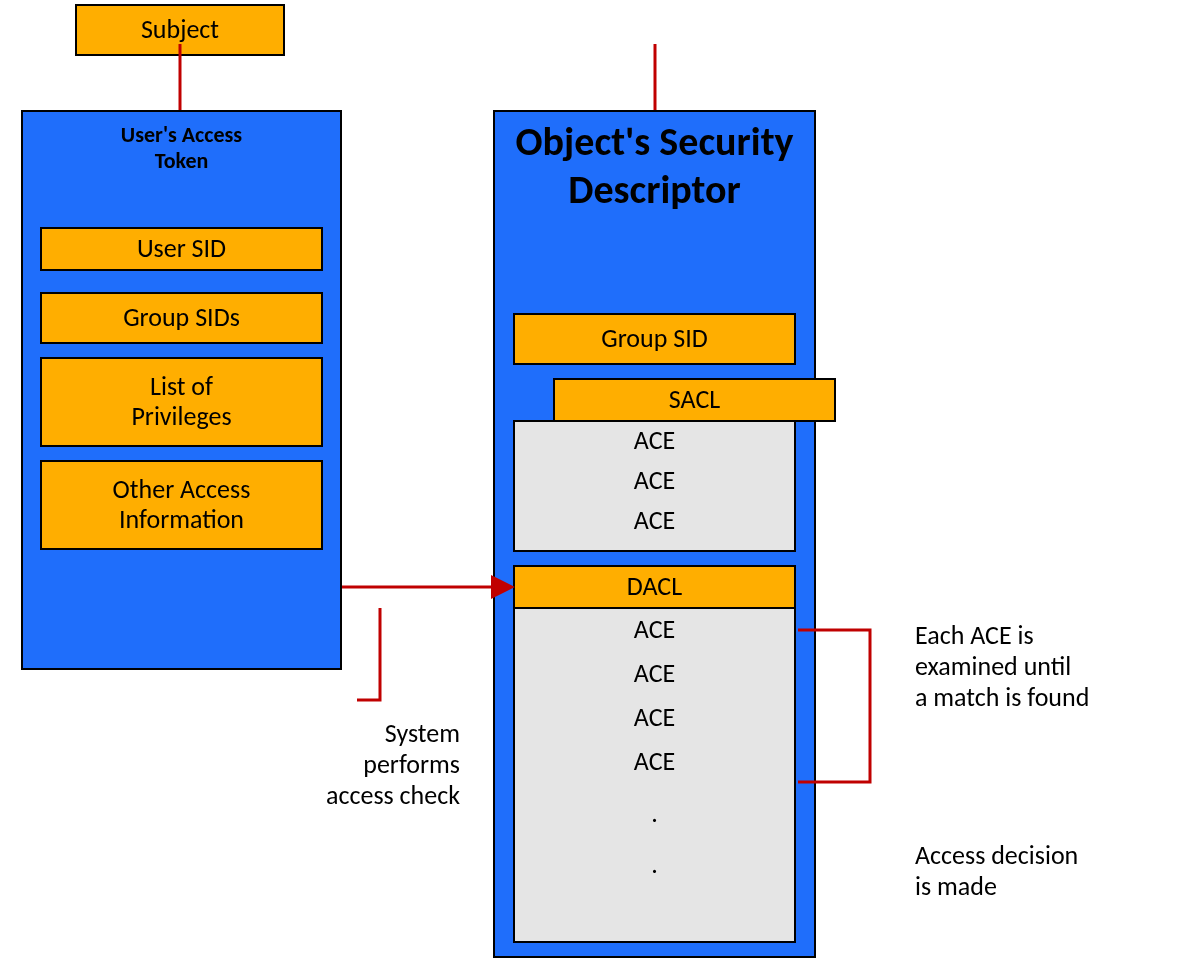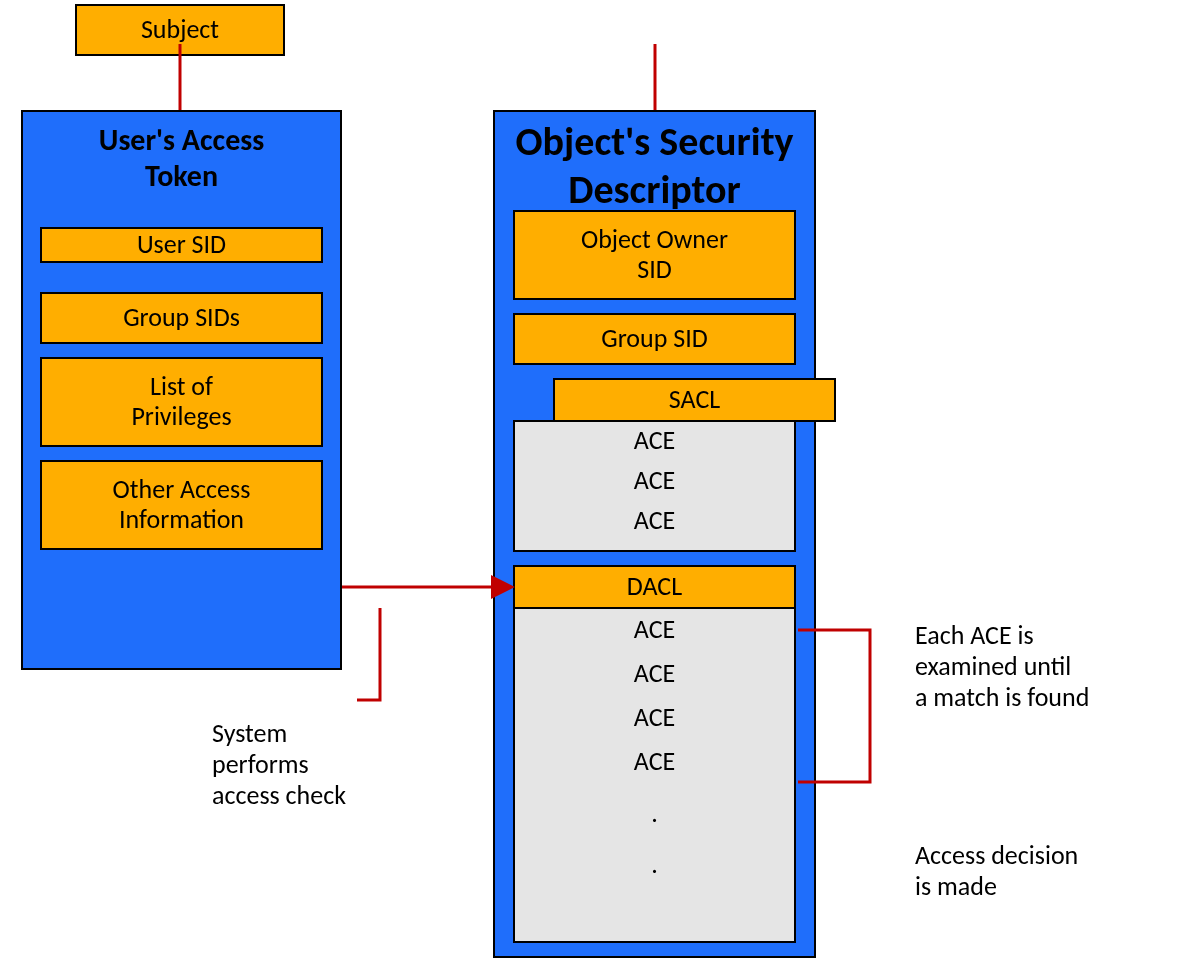--- a/index.html
+++ b/index.html
@@ -40,27 +40,27 @@
 </head>
 <body>
 
 <div class="canvas">
 
   <div class="box orange" style="left:75px; top:4px; width:210px; height:52px;">
     <span>Subject</span>
   </div>
 
   <div class="box blue" style="left:21px; top:110px; width:321px; height:560px; display:block;">
-    <div class="bold" style="text-align:center; padding:10px 8px 14px 8px; font-size:30px; line-height:1.2;">
+    <div class="bold" style="text-align:center; padding:10px 8px 14px 8px; font-size:22px; line-height:1.2;">
       <span>User's Access</span><br>
       <span>Token</span>
     </div>
   </div>
 
-  <div class="box orange" style="left:40px; top:227px; width:283px; height:36px;">
+  <div class="box orange" style="left:40px; top:227px; width:283px; height:44px;">
     <span>User SID</span>
   </div>
   <div class="box orange" style="left:40px; top:292px; width:283px; height:52px;">
     <span>Group SIDs</span>
   </div>
   <div class="box orange" style="left:40px; top:357px; width:283px; height:90px; white-space:pre-line;">
     <span>List of
 Privileges</span>
   </div>
   <div class="box orange" style="left:40px; top:460px; width:283px; height:90px; white-space:pre-line;">
@@ -69,24 +69,20 @@
   </div>
 
 
   <div class="box blue" style="left:493px; top:110px; width:323px; height:848px; display:block;">
     <div class="bold" style="text-align:center; padding:6px 6px 12px 6px; font-size:40px; line-height:1.2;">
       <span>Object's Security</span><br>
       <span>Descriptor</span>
     </div>
   </div>
 
-  <div class="box orange" style="left:513px; top:210px; width:283px; height:90px; white-space:pre-line;">
-    <span>Object Owner
-SID</span>
-  </div>
   <div class="box orange" style="left:513px; top:313px; width:283px; height:52px;">
     <span>Group SID</span>
   </div>
 
   <div class="box orange" style="left:513px; top:378px; width:283px; height:44px;margin-left:40px;">
     <span>SACL</span>
   </div>
   <div class="box lblue" style="left:513px; top:420px; width:283px; height:132px; display:block; padding-top:4px;">
     <div style="text-align:center;">ACE</div>
     <div style="text-align:center; margin-top:10px;">ACE</div>
@@ -98,21 +94,21 @@
   </div>
   <div class="box lblue" style="left:513px; top:607px; width:283px; height:336px; display:block; padding-top:6px;">
     <div style="text-align:center;">ACE</div>
     <div style="text-align:center; margin-top:14px;">ACE</div>
     <div style="text-align:center; margin-top:14px;">ACE</div>
     <div style="text-align:center; margin-top:14px;">ACE</div>
     <div style="text-align:center; margin-top:22px;">.</div>
     <div style="text-align:center; margin-top:22px;">.</div>
   </div>
 
-  <div class="label" style="left:212px; top:718px; width:220px; text-align:left; white-space:pre-line;">System
+  <div class="label" style="left:240px; top:718px; width:220px; text-align:right; white-space:pre-line;">System
 performs
 access check</div>
 
   <div class="label" style="left:915px; top:620px; width:280px; white-space:pre-line;">Each ACE is
 examined until
 a match is found</div>
 
   <div class="label" style="left:915px; top:840px; width:280px; white-space:pre-line;">Access decision
 is made</div>
 

